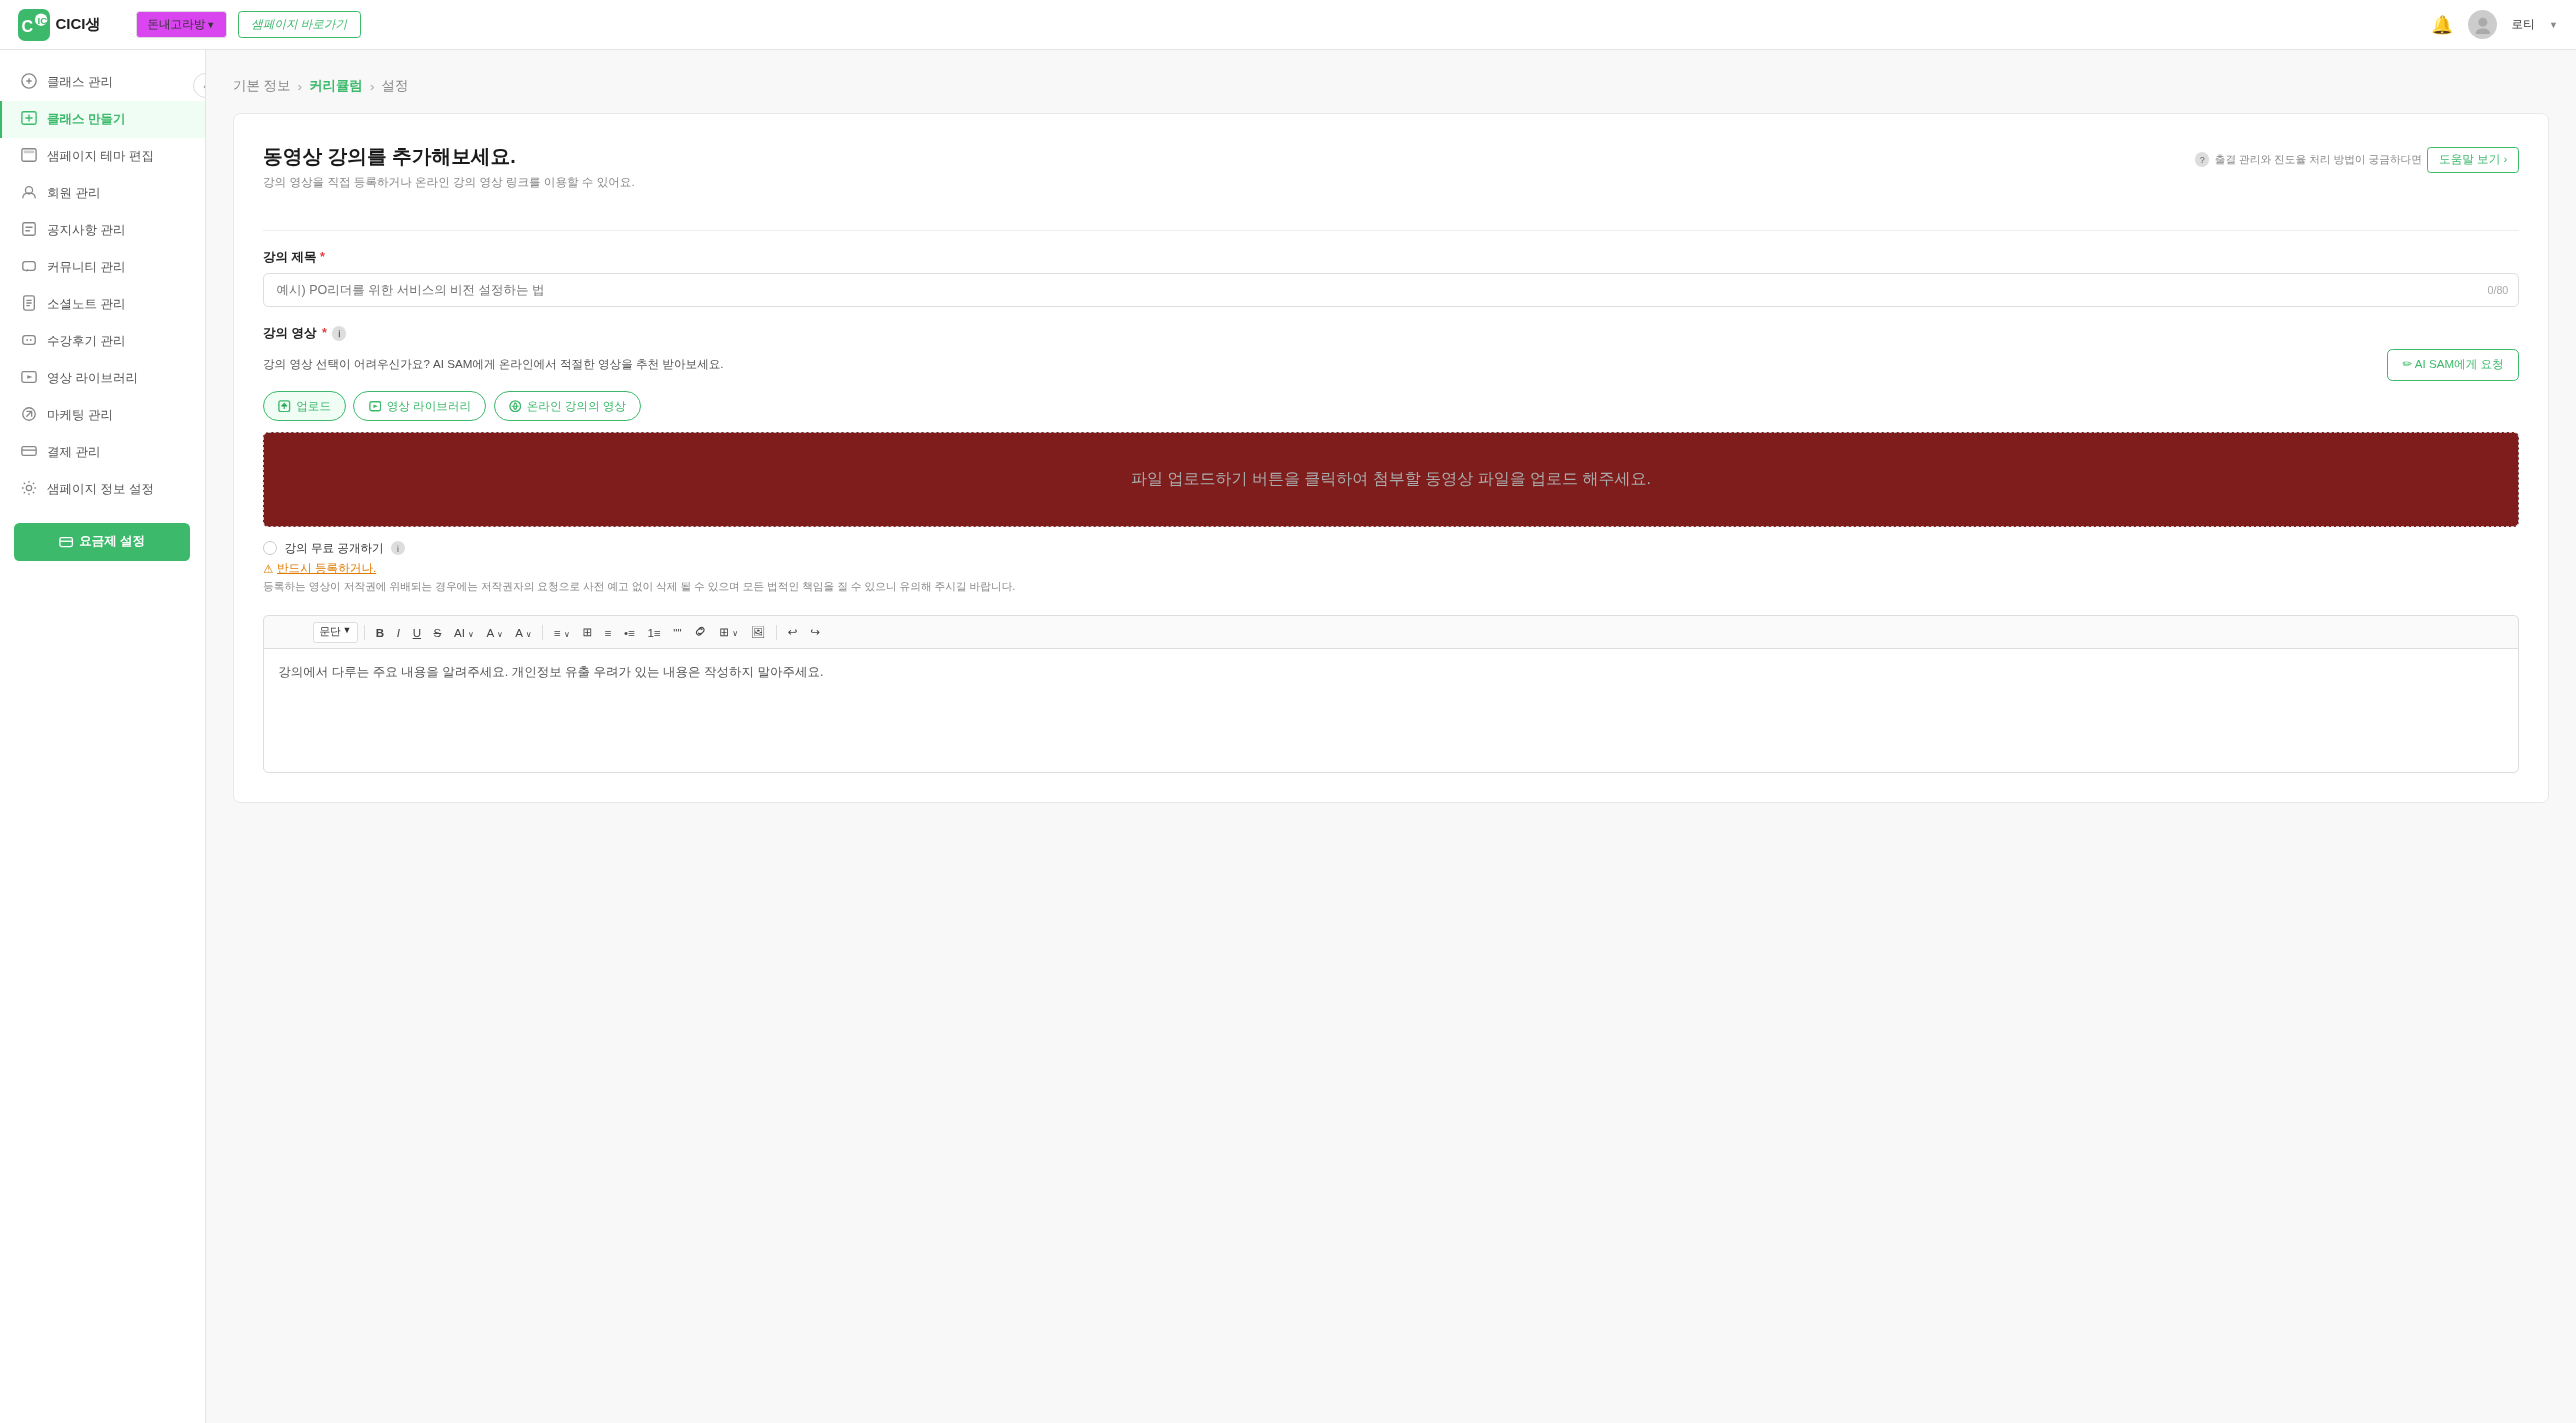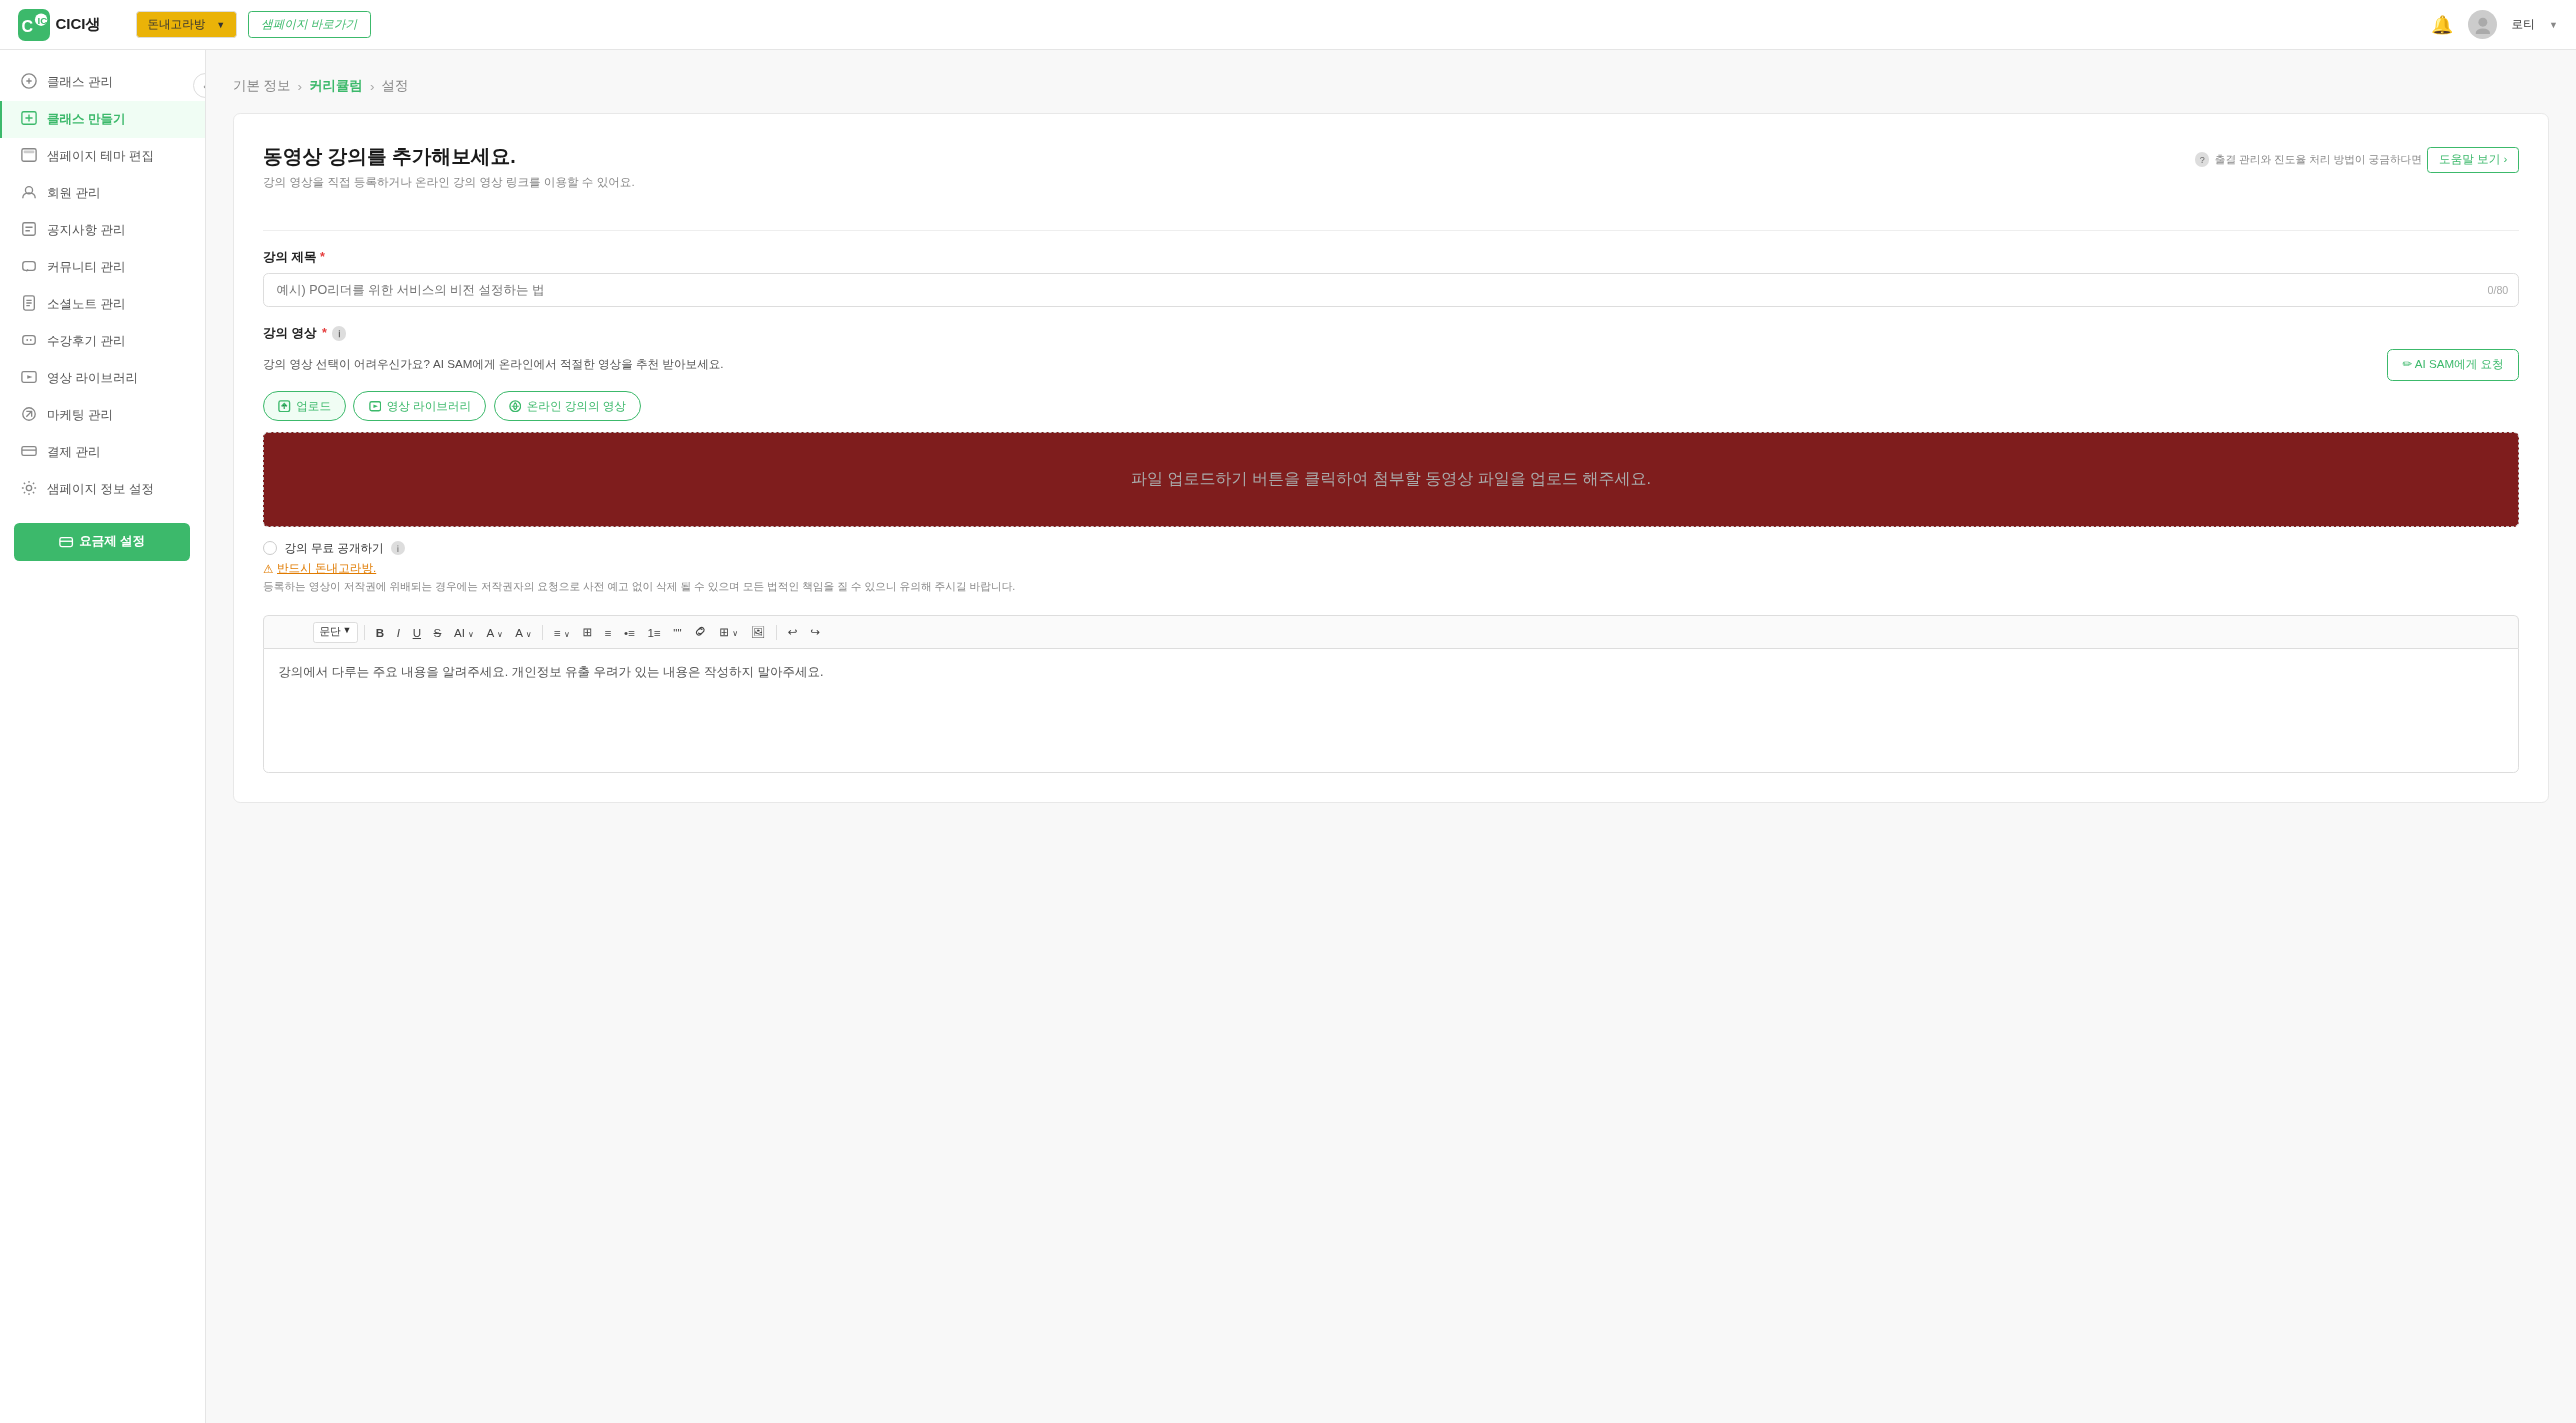--- a/index.html
+++ b/index.html
@@ -8,23 +8,23 @@
     
     .header {
       display: flex; align-items: center; justify-content: space-between;
       background: #fff; border-bottom: 0.9px solid #e5e5e5;
       padding: 0 18px; height: 50px; position: fixed; top: 0; left: 0; right: 0; z-index: 100;
     }
     .header-left { display: flex; align-items: center; gap: 10.7px; }
     .logo { display: flex; align-items: center; gap: 5.4px; width: 107px; }
     .logo-icon { width: 32px; height: 32px; }
     .nav-dropdown {
-      display: flex; align-items: center; gap: 11px;
+      display: flex; align-items: center; gap: 1px;
       border: 0.9px solid #ddd; border-radius: 3.6px; padding: 5.4px 10.7px;
-      cursor: pointer; background: #eab308; font-size: 11.6px;
+      cursor: pointer; background: #d946ef; font-size: 11.6px;
     }
     .nav-btn {
       border: 1.3px solid #3cb96b; border-radius: 3.6px; padding: 5.4px 12.5px;
       color: #3cb96b; font-size: 11.6px; font-weight: 500; cursor: pointer; background: #fff; font-style: italic;
     }
     .header-right { display: flex; align-items: center; gap: 14.3px; }
     .bell-icon { font-size: 18px; color: #555; cursor: pointer; }
     .avatar { width: 29px; height: 29px; border-radius: 50%; background: #ccc; display: flex; align-items: center; justify-content: center; color: #666; font-size: 14.3px; }
     .user-name { font-size: 11.6px; color: #333; }
     .chevron-down { font-size: 9px; color: #888; }
@@ -392,21 +392,21 @@
         </div>
 
         <div class="free-row">
           <span class="radio-circle"></span>
           <span class="free-label">강의 무료 공개하기</span>
           <span class="info-icon">ℹ</span>
         </div>
 
         <div class="warn-row">
           <span>⚠</span>
-          <span style="color:#e07b00;font-size:11.6px;font-weight:500;text-decoration:underline;cursor:pointer;">반드시 돈내고라방.</span>
+          <span style="color:#e07b00;font-size:11.6px;font-weight:500;text-decoration:underline;cursor:pointer;">반드시 등록하거나.</span>
         </div>
         <p class="copyright-text">등록하는 영상이 저작권에 위배되는 경우에는 저작권자의 요청으로 사전 예고 없이 삭제 될 수 있으며 모든 법적인 책임을 질 수 있으니 유의해 주시길 바랍니다.</p>
       </div>
 
       <div class="desc-section">
 
         <div class="editor-toolbar">
           <div class="toolbar-dropdown">
             <span>문단</span>
             <span style="font-size:9px;">▼</span>

